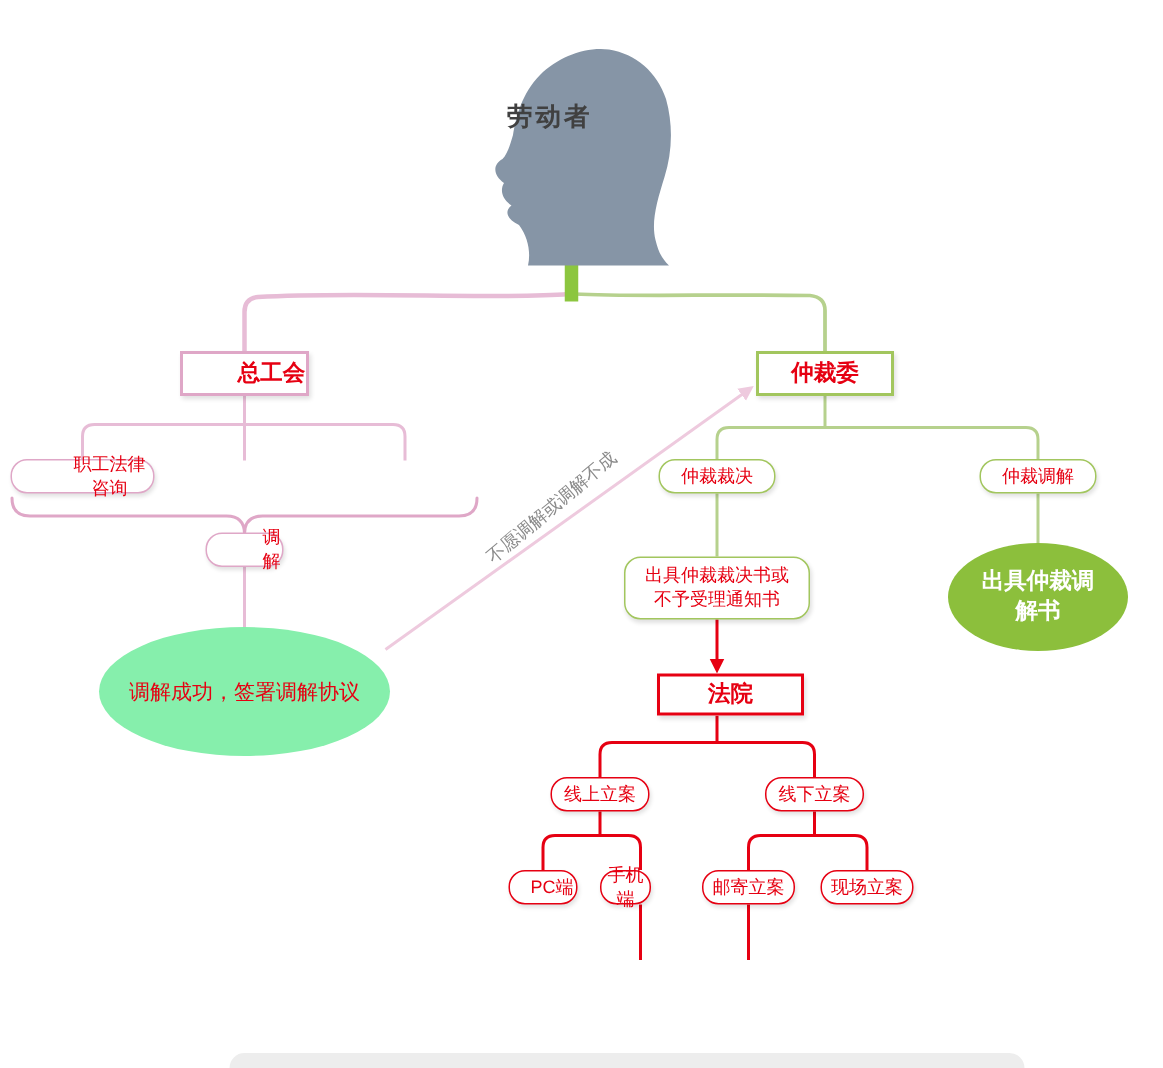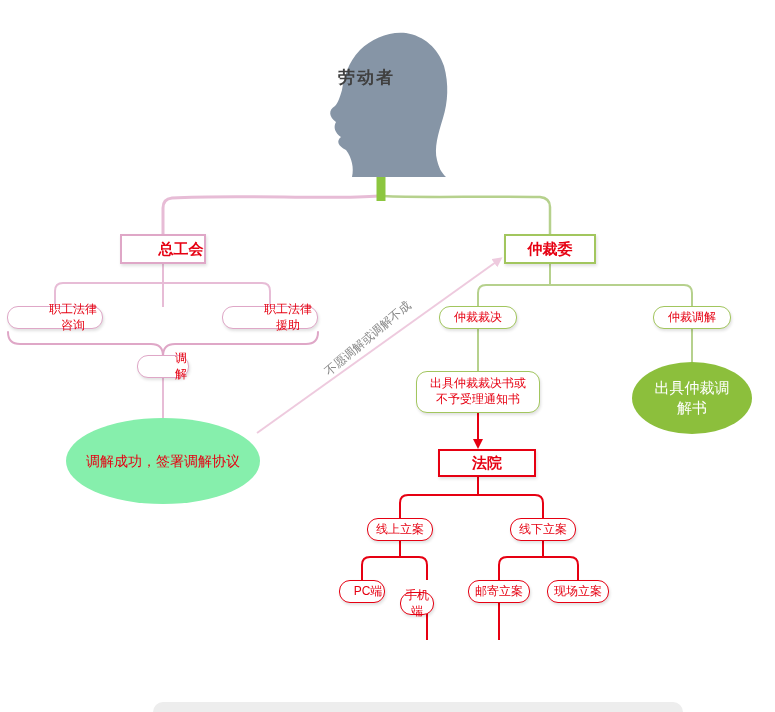--- a/index.html
+++ b/index.html
@@ -16,21 +16,21 @@
   .pink  {border:1px solid #dfa7c7;color:#e60012;padding-left:36px;}
   .green {border:1px solid #a2c65e;color:#e60012;}
   .red   {border:1px solid #e60012;color:#e60012;}
   .main  {border-width:2px;font-weight:bold;font-size:15px;}
   .leaf  {font-size:12px;border-radius:11px;}
   .ellipse{
     position:absolute;border-radius:50%;display:flex;align-items:center;
     justify-content:center;text-align:center;box-sizing:border-box;line-height:1.35;
   }
   .pink-ellipse{background:#86efac;color:#e60012;font-size:14px;padding:0 14px;}
-  .green-ellipse{background:#8cbf3c;color:#ffffff;font-size:15px;font-weight:normal;padding:0 18px;}
+  .green-ellipse{background:#8cbf3c;color:#ffffff;font-size:15px;font-weight:bold;padding:0 18px;}
   .red-ellipse{background:#e60012;color:#ffe400;font-size:14px;font-weight:bold;
     box-shadow:1px 3px 4px rgba(0,0,0,0.25);}
   .worker-label{
     position:absolute;left:338px;top:66px;width:90px;color:#404040;
     font-size:17px;font-weight:bold;letter-spacing:2px;
   }
   .edge-label{
     position:absolute;left:298px;top:330px;width:140px;text-align:center;
     color:#8a8a8a;font-size:12px;white-space:nowrap;
     transform:rotate(-40deg);transform-origin:center;
@@ -96,35 +96,34 @@
     <path d="M543,541 L543,557
              M499,580 L499,565 Q499,557 507,557 L570,557 Q578,557 578,565 L578,580" fill="none" stroke="#e60012" stroke-width="2"></path>
 
     <path d="M427,603 L427,640 M499,603 L499,640" fill="none" stroke="#e60012" stroke-width="2"></path>
   </svg>
 
   <div class="worker-label">劳动者</div>
 
   <div class="node pink main" style="left:120px;top:234px;width:86px;height:30px;">总工会</div>
   <div class="node pink leaf" style="left:7px;top:306px;width:96px;height:23px;">职工法律咨询</div>
-  <div class="node pink leaf" style="left:222px;top:306px;width:96px;height:23px;">职工法律援助</div>
   <div class="node pink leaf" style="left:137px;top:355px;width:52px;height:23px;">调解</div>
   <div class="ellipse pink-ellipse" style="left:66px;top:418px;width:194px;height:86px;">调解成功，签署调解协议</div>
 
   <div class="edge-label">不愿调解或调解不成</div>
 
   <div class="node green main" style="left:504px;top:234px;width:92px;height:30px;">仲裁委</div>
   <div class="node green leaf" style="left:439px;top:306px;width:78px;height:23px;">仲裁裁决</div>
   <div class="node green leaf" style="left:653px;top:306px;width:78px;height:23px;">仲裁调解</div>
   <div class="node green leaf" style="left:416px;top:371px;width:124px;height:42px;padding:0 10px;">出具仲裁裁决书或不予受理通知书</div>
   <div class="ellipse green-ellipse" style="left:632px;top:362px;width:120px;height:72px;">出具仲裁调解书</div>
 
   <div class="node red main" style="left:438px;top:449px;width:98px;height:28px;">法院</div>
   <div class="node red leaf" style="left:367px;top:518px;width:66px;height:23px;">线上立案</div>
   <div class="node red leaf" style="left:510px;top:518px;width:66px;height:23px;">线下立案</div>
   <div class="node red leaf" style="left:339px;top:580px;width:46px;height:23px;padding-left:12px;">PC端</div>
-  <div class="node red leaf" style="left:400px;top:580px;width:34px;height:23px;margin-top:12px;">手机端</div>
+  <div class="node red leaf" style="left:400px;top:580px;width:34px;height:23px;">手机端</div>
   <div class="node red leaf" style="left:468px;top:580px;width:62px;height:23px;">邮寄立案</div>
   <div class="node red leaf" style="left:547px;top:580px;width:62px;height:23px;">现场立案</div>
 
   <div class="bottom-panel"></div>
 
 </div>
 
 </body></html>

